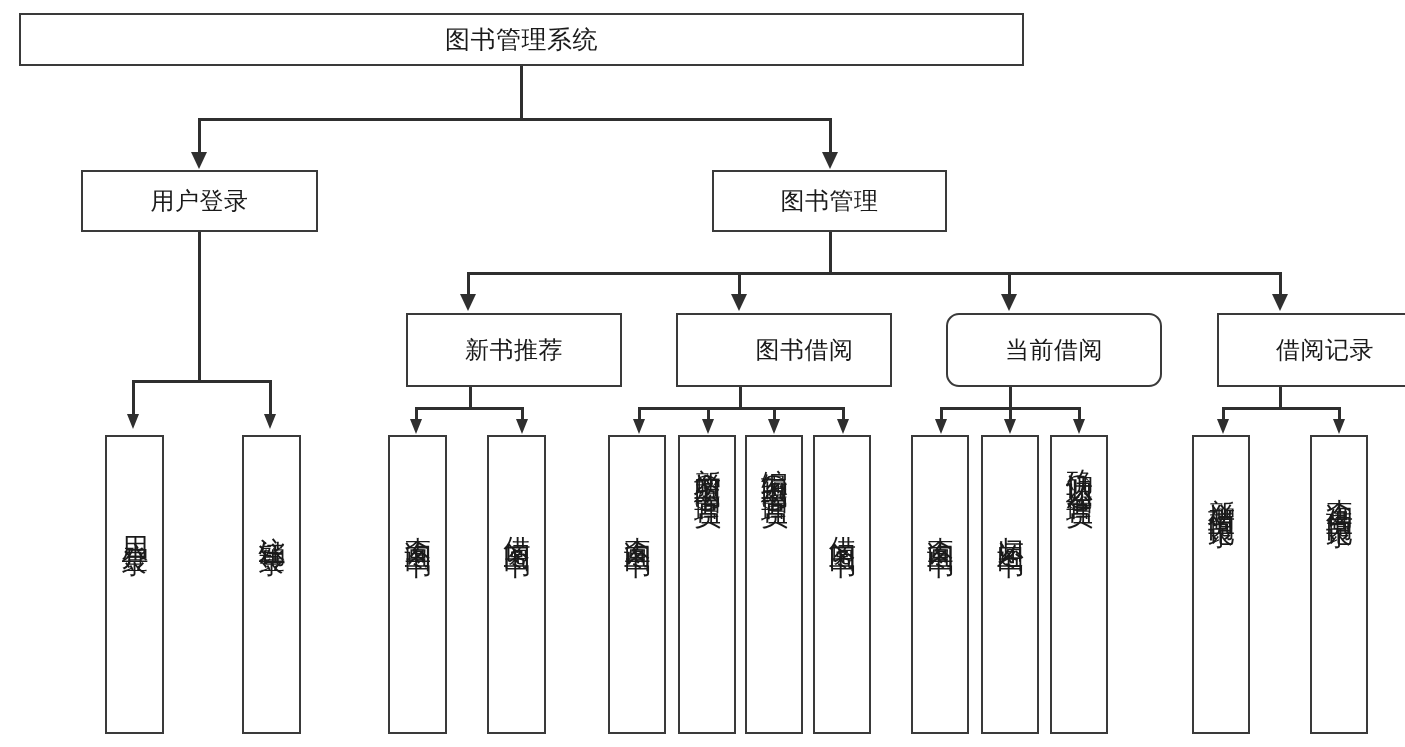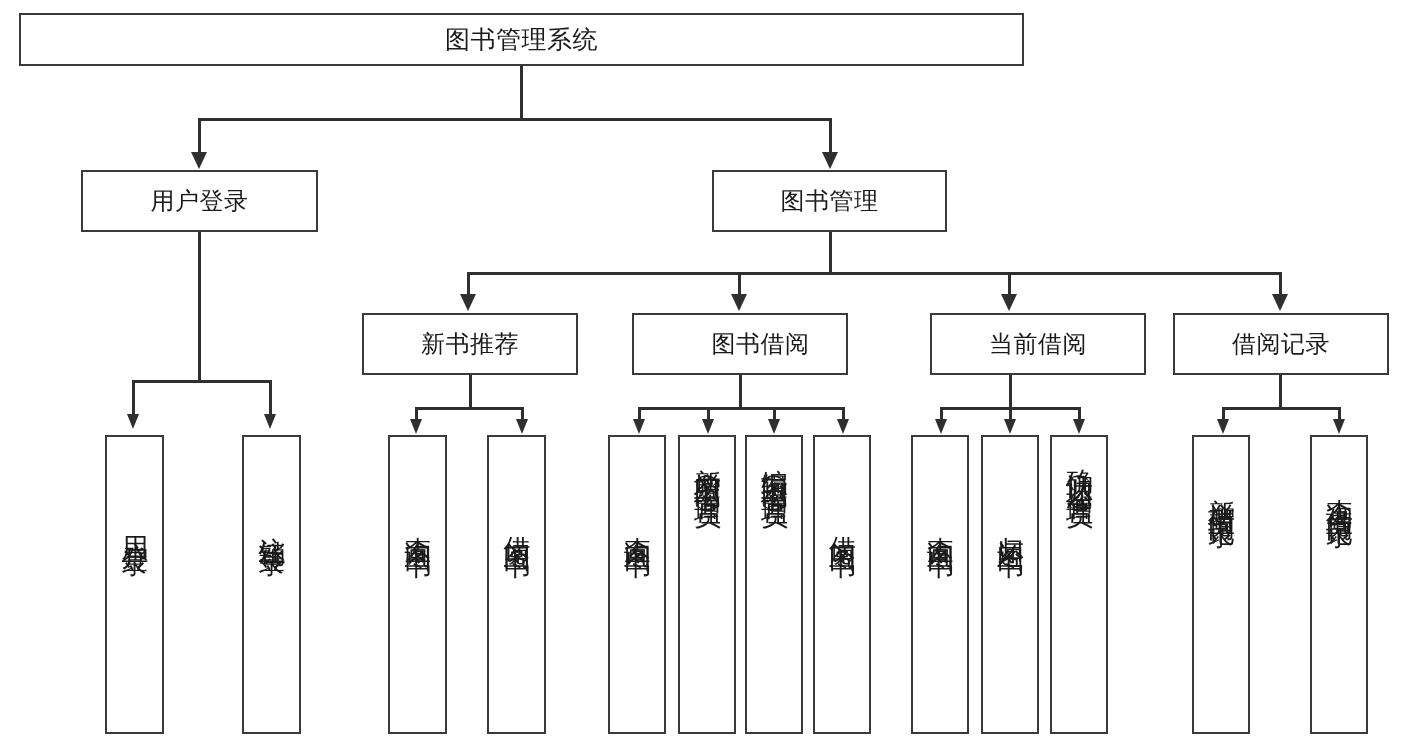--- a/index.html
+++ b/index.html
@@ -35,25 +35,25 @@
   .n-root{left:19px;top:13px;width:1005px;height:53px;}
   .n-root .lbl{font-size:25px;}
 
   
   .n-l2{height:62px;}
   .n-l2 .lbl{font-size:24px;}
   .n-login{left:81px;top:170px;width:237px;}
   .n-bookmgr{left:712px;top:170px;width:235px;}
 
   
-  .n-l3{height:62px;}
+  .n-l3{height:74px;margin-left:44px;}
   .n-l3 .lbl{font-size:24px;}
   .n-new{left:362px;top:313px;width:216px;}
   .n-borrow{left:632px;top:313px;width:216px;padding-left:41px;}
-  .n-current{left:930px;top:313px;width:216px;}
+  .n-current{left:902px;top:313px;width:216px;border-radius:13px;}
   .n-record{left:1173px;top:313px;width:216px;}
 
   
   .n-leaf{
     top:435px;height:299px;
     align-items:flex-start;
     justify-content:center;
     padding-top:4px;
   }
   .n-leaf .lbl{

